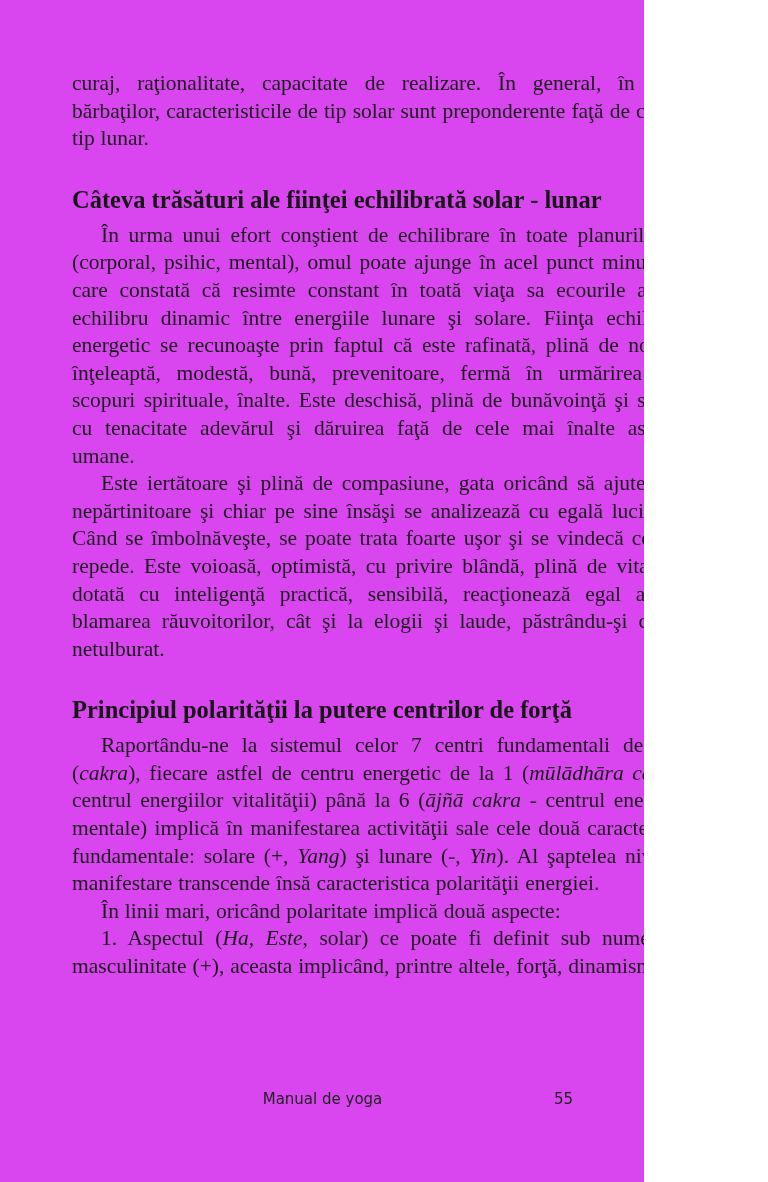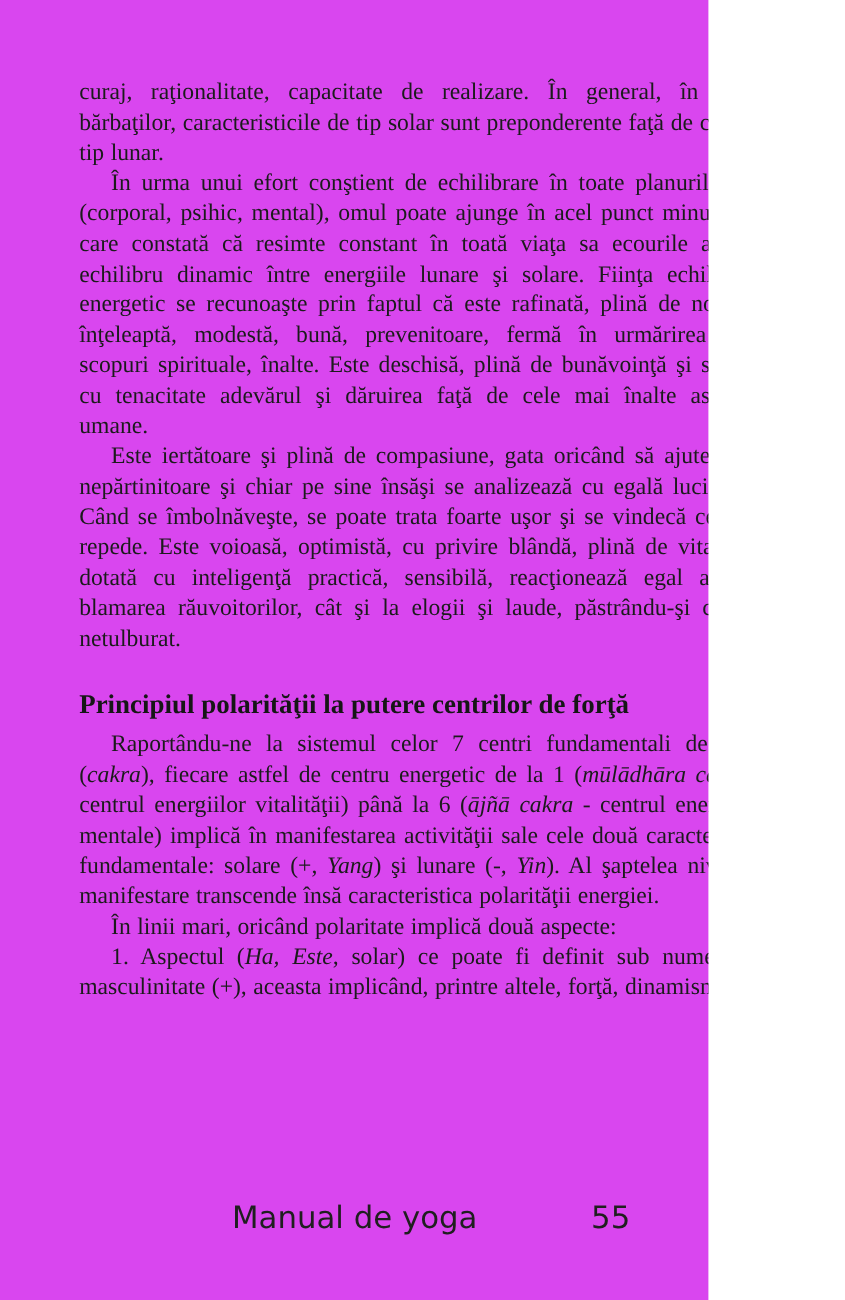--- a/index.html
+++ b/index.html
@@ -45,21 +45,21 @@
   .body-paragraph i {
     font-style: italic;
   }
   .page-footer {
     position: absolute;
     left: 72px;
     right: 71px;
     top: 1090px;
     height: 30px;
     font-family: "DejaVu Sans", sans-serif;
-    font-size: 28px;
+    font-size: 15px;
     color: #1f1f1f;
   }
   .footer-title {
     position: absolute;
     left: 0;
     right: 0;
     text-align: center;
   }
   .footer-pagenum {
     position: absolute;
@@ -67,20 +67,21 @@
     top: 0;
     text-align: center;
   }
 </style>
 </head>
 <body>
 
 <div class="page">
   <main class="text-col">
       <p class="body-paragraph no-indent">curaj, raţionalitate, capacitate de realizare. În general, în cazul bărbaţilor, caracteristicile de tip solar sunt preponderente faţă de cele de tip lunar.</p>
+      <h2 class="section-heading">Câteva trăsături ale fiinţei echilibrată solar - lunar</h2>
       <p class="body-paragraph">În urma unui efort conştient de echilibrare în toate planurile sale (corporal, psihic, mental), omul poate ajunge în acel punct minunat în care constată că resimte constant în toată viaţa sa ecourile acestui echilibru dinamic între energiile lunare şi solare. Fiinţa echilibrată energetic se recunoaşte prin faptul că este rafinată, plină de nobleţe, înţeleaptă, modestă, bună, prevenitoare, fermă în urmărirea unor scopuri spirituale, înalte. Este deschisă, plină de bunăvoinţă şi susţine cu tenacitate adevărul şi dăruirea faţă de cele mai înalte aspiraţii umane.</p>
       <p class="body-paragraph">Este iertătoare şi plină de compasiune, gata oricând să ajute. Este nepărtinitoare şi chiar pe sine însăşi se analizează cu egală luciditate. Când se îmbolnăveşte, se poate trata foarte uşor şi se vindecă cel mai repede. Este voioasă, optimistă, cu privire blândă, plină de vitalitate, dotată cu inteligenţă practică, sensibilă, reacţionează egal atât la blamarea răuvoitorilor, cât şi la elogii şi laude, păstrându-şi calmul netulburat.</p>
       <h2 class="section-heading">Principiul polarităţii la putere centrilor de forţă</h2>
       <p class="body-paragraph">Raportându-ne la sistemul celor 7 centri fundamentali de forţă (<i>cakra</i>), fiecare astfel de centru energetic de la 1 (<i>mūlādhāra cakra</i> - centrul energiilor vitalităţii) până la 6 (<i>ājñā cakra</i> - centrul energiilor mentale) implică în manifestarea activităţii sale cele două caracteristici fundamentale: solare (+, <i>Yang</i>) şi lunare (-, <i>Yin</i>). Al şaptelea nivel de manifestare transcende însă caracteristica polarităţii energiei.</p>
       <p class="body-paragraph">În linii mari, oricând polaritate implică două aspecte:</p>
       <p class="body-paragraph">1. Aspectul (<i>Ha, Este</i>, solar) ce poate fi definit sub numele de masculinitate (+), aceasta implicând, printre altele, forţă, dinamism,</p>
     </main>
 
   <footer class="page-footer">
     <span class="footer-title">Manual de yoga</span>

